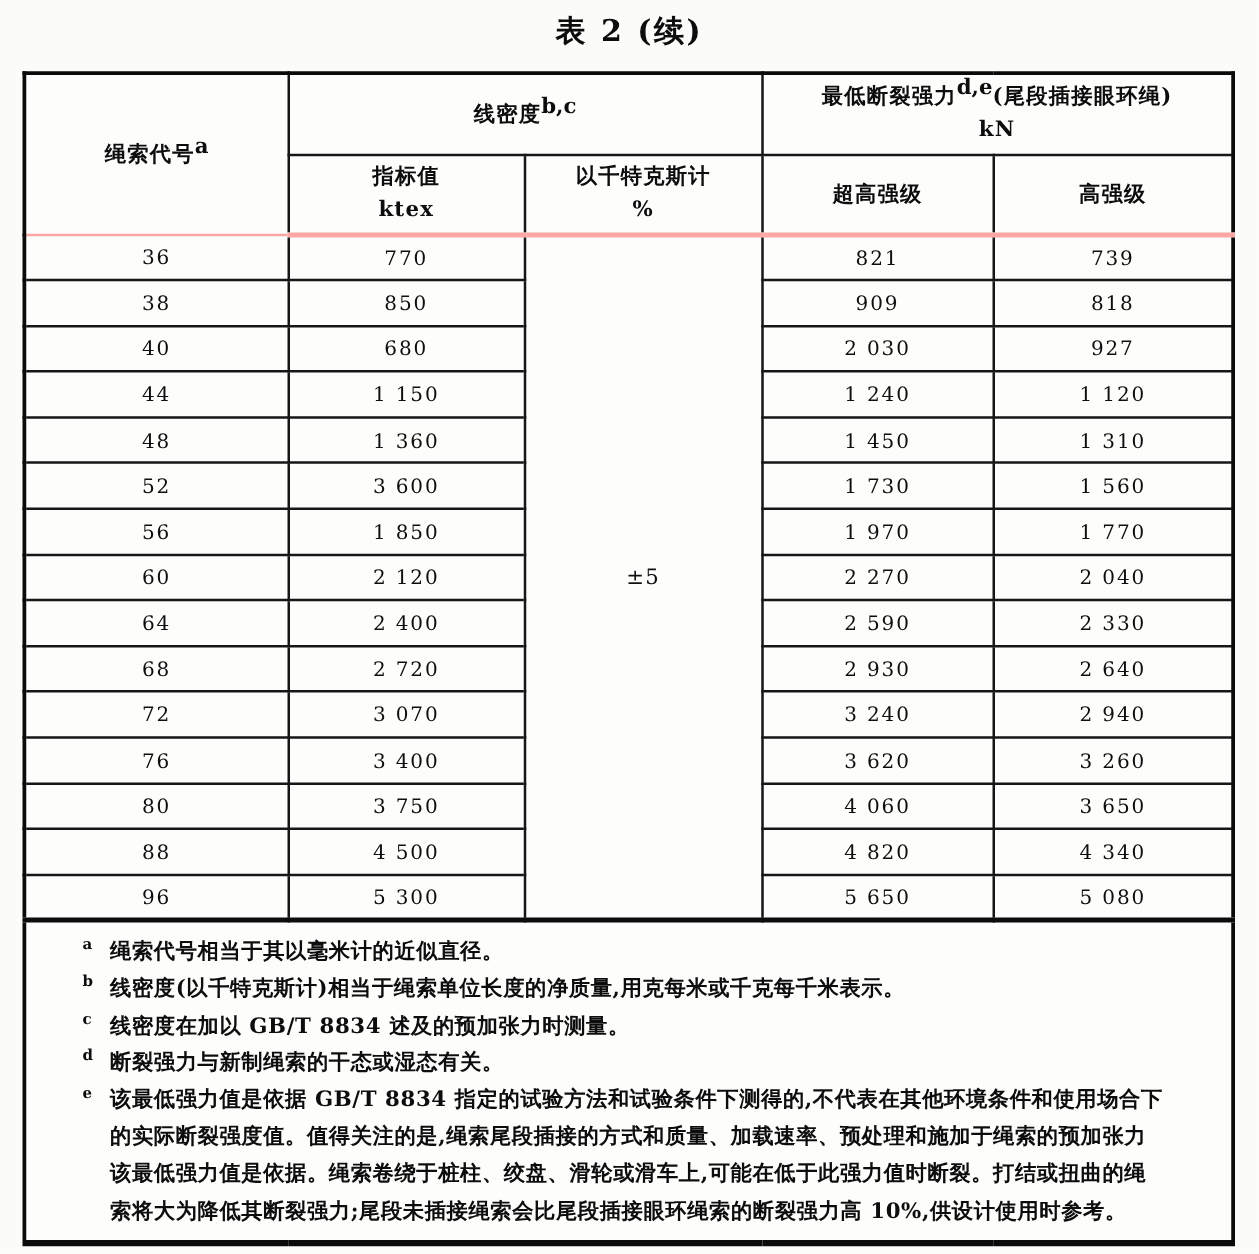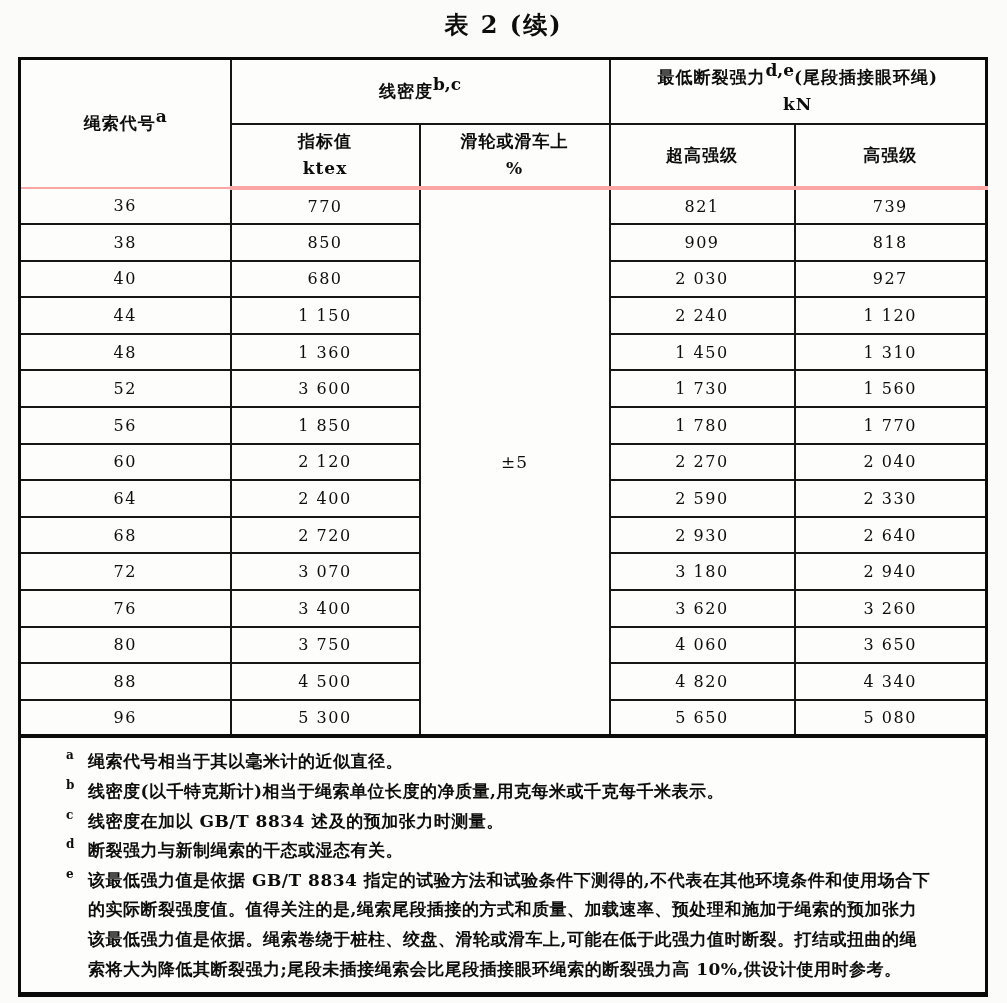--- a/index.html
+++ b/index.html
@@ -118,21 +118,21 @@
           <div class="h-line"><span>最低断裂强力</span><sup>d,e</sup><span>(尾段插接眼环绳)</span></div>
           <div class="h-line">kN</div>
         </th>
       </tr>
       <tr class="h2">
         <th>
           <div class="h-line">指标值</div>
           <div class="h-line">ktex</div>
         </th>
         <th>
-          <div class="h-line">滑轮或滑车上</div>
+          <div class="h-line">以千特克斯计</div>
           <div class="h-line">%</div>
         </th>
         <th>超高强级</th>
         <th>高强级</th>
       </tr>
     </thead>
     <tbody id="table-body">
         <tr class="data-row">
       <td>36</td>
       <td>770</td>
@@ -148,39 +148,39 @@
     </tr>
         <tr class="data-row">
       <td>40</td>
       <td>680</td>
       <td>2 030</td>
       <td>927</td>
     </tr>
         <tr class="data-row">
       <td>44</td>
       <td>1 150</td>
-      <td>2 240</td>
+      <td>1 240</td>
       <td>1 120</td>
     </tr>
         <tr class="data-row">
       <td>48</td>
       <td>1 360</td>
       <td>1 450</td>
       <td>1 310</td>
     </tr>
         <tr class="data-row">
       <td>52</td>
       <td>3 600</td>
       <td>1 730</td>
       <td>1 560</td>
     </tr>
         <tr class="data-row">
       <td>56</td>
       <td>1 850</td>
-      <td>1 780</td>
+      <td>1 970</td>
       <td>1 770</td>
     </tr>
         <tr class="data-row">
       <td>60</td>
       <td>2 120</td>
       <td>2 270</td>
       <td>2 040</td>
     </tr>
         <tr class="data-row">
       <td>64</td>
@@ -190,21 +190,21 @@
     </tr>
         <tr class="data-row">
       <td>68</td>
       <td>2 720</td>
       <td>2 930</td>
       <td>2 640</td>
     </tr>
         <tr class="data-row">
       <td>72</td>
       <td>3 070</td>
-      <td>3 180</td>
+      <td>3 240</td>
       <td>2 940</td>
     </tr>
         <tr class="data-row">
       <td>76</td>
       <td>3 400</td>
       <td>3 620</td>
       <td>3 260</td>
     </tr>
         <tr class="data-row">
       <td>80</td>

